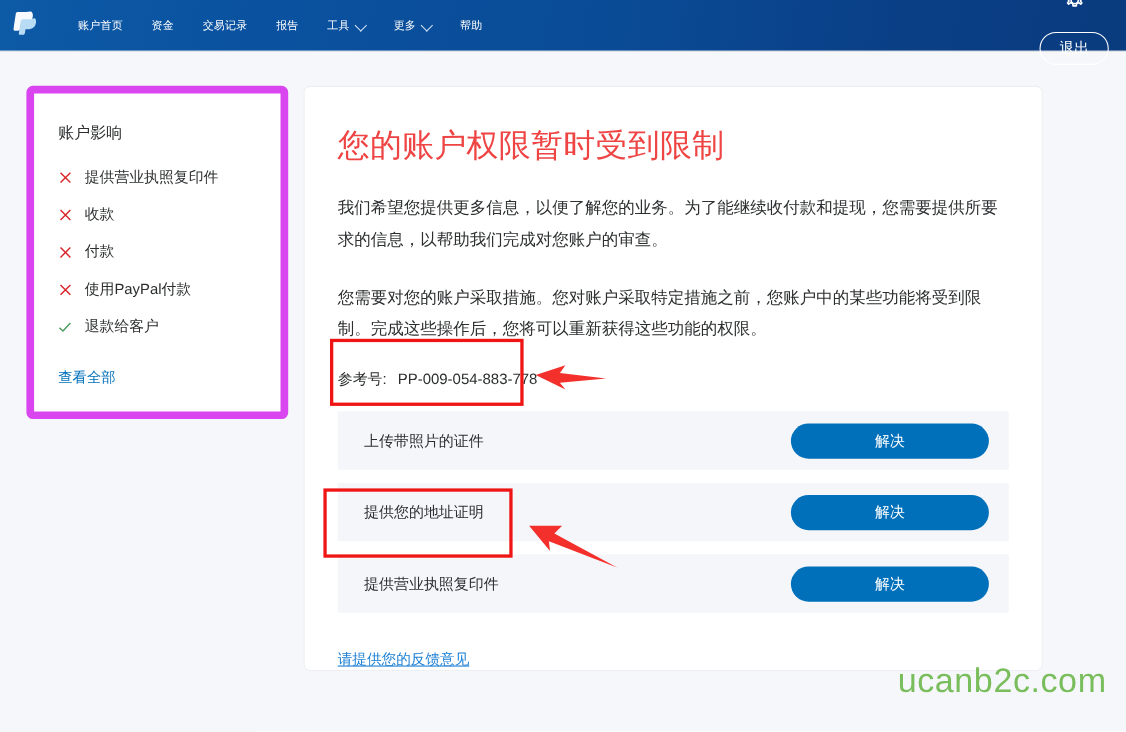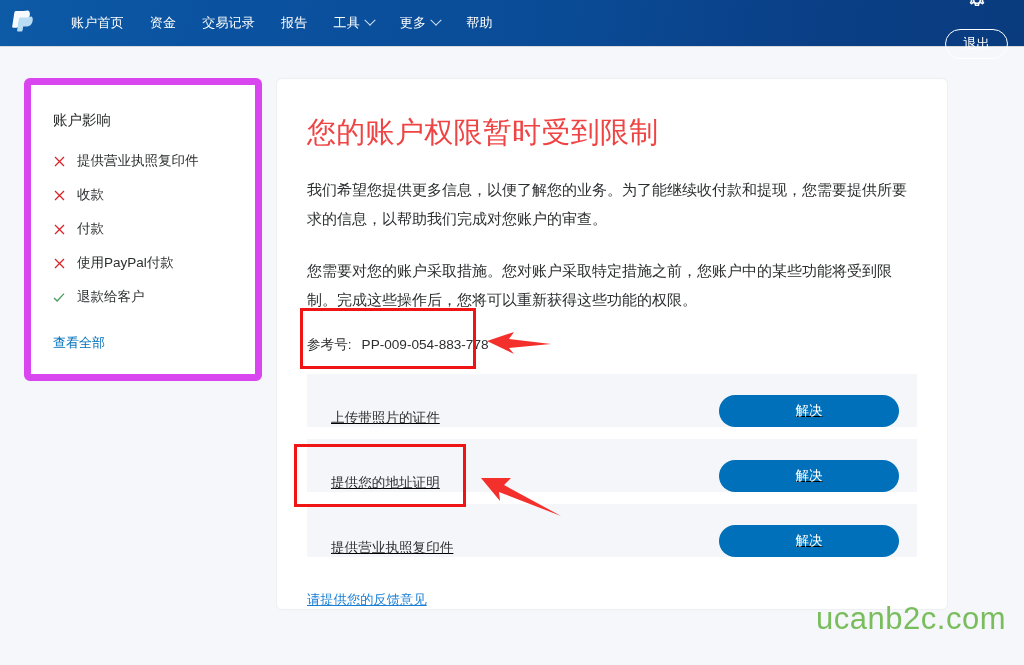--- a/index.html
+++ b/index.html
@@ -33,26 +33,26 @@
     align-items: center;
     justify-content: center;
   }
   .nav-links {
     display: flex;
     align-items: center;
     gap: 0px;
   }
   .nav-item {
     color: #ffffff;
-    font-size: 13px;
+    font-size: 10px;
     padding: 6px 13px;
     cursor: pointer;
     white-space: nowrap;
     display: flex;
-    align-items: center;
+    align-items: flex-end;
     gap: 6px;
     letter-spacing: 0.2px;
   }
   .chev {
     display: inline-block;
     width: 7px;
     height: 7px;
     border-right: 1.3px solid #cfe0f2;
     border-bottom: 1.3px solid #cfe0f2;
     transform: rotate(45deg) translate(-2px, -2px);
@@ -167,26 +167,25 @@
     margin: 0 0 20px 0;
   }
   .ref-value { margin-left: 10px; }
 
   
   .actions { margin-top: 6px; }
   .action-row {
     background: #f4f6f9;
     height: 53px;
     display: flex;
-    align-items: flex-end;
+    align-items: center;
     padding: 0 0 0 24px;
     margin-bottom: 12px;
     position: relative;
     box-sizing: border-box;
-    text-decoration: underline;
   }
   .action-label {
     font-size: 13.6px;
     color: #2c2e2f;
   }
   .resolve-btn {
     margin-left: auto;
     margin-right: 18px;
     background: #0070ba;
     color: #ffffff;

